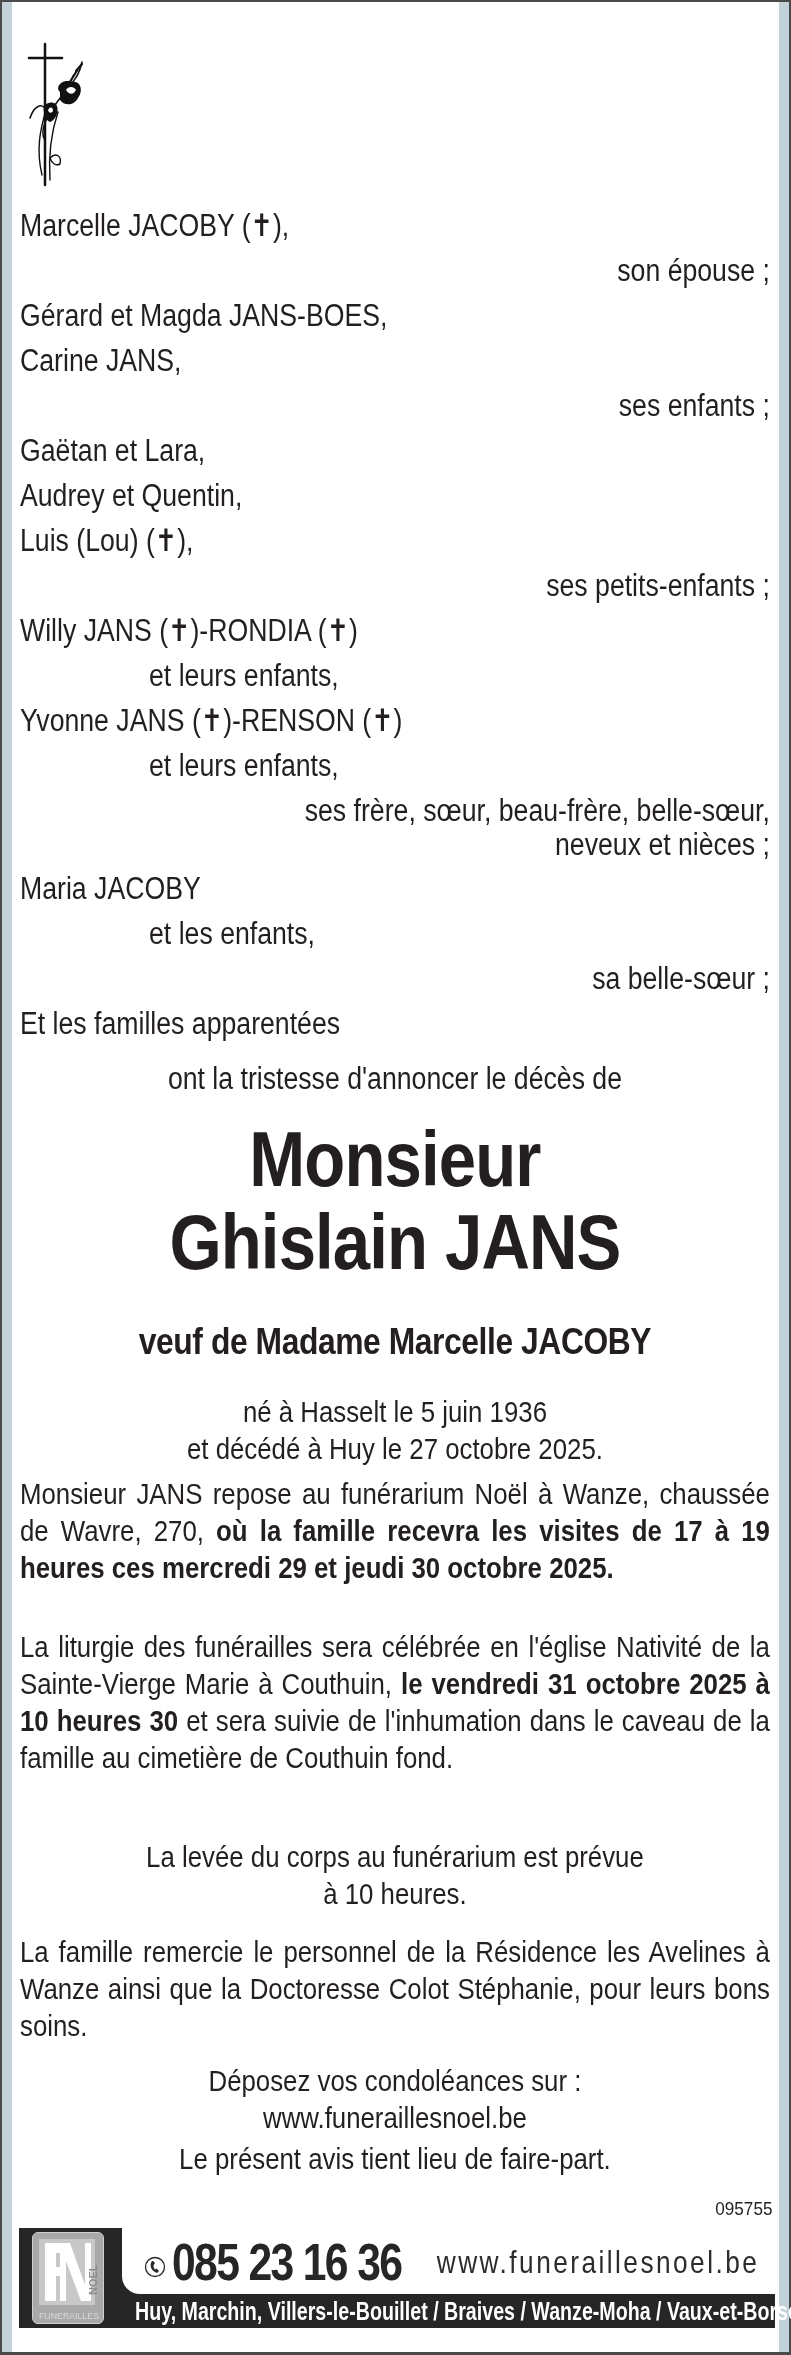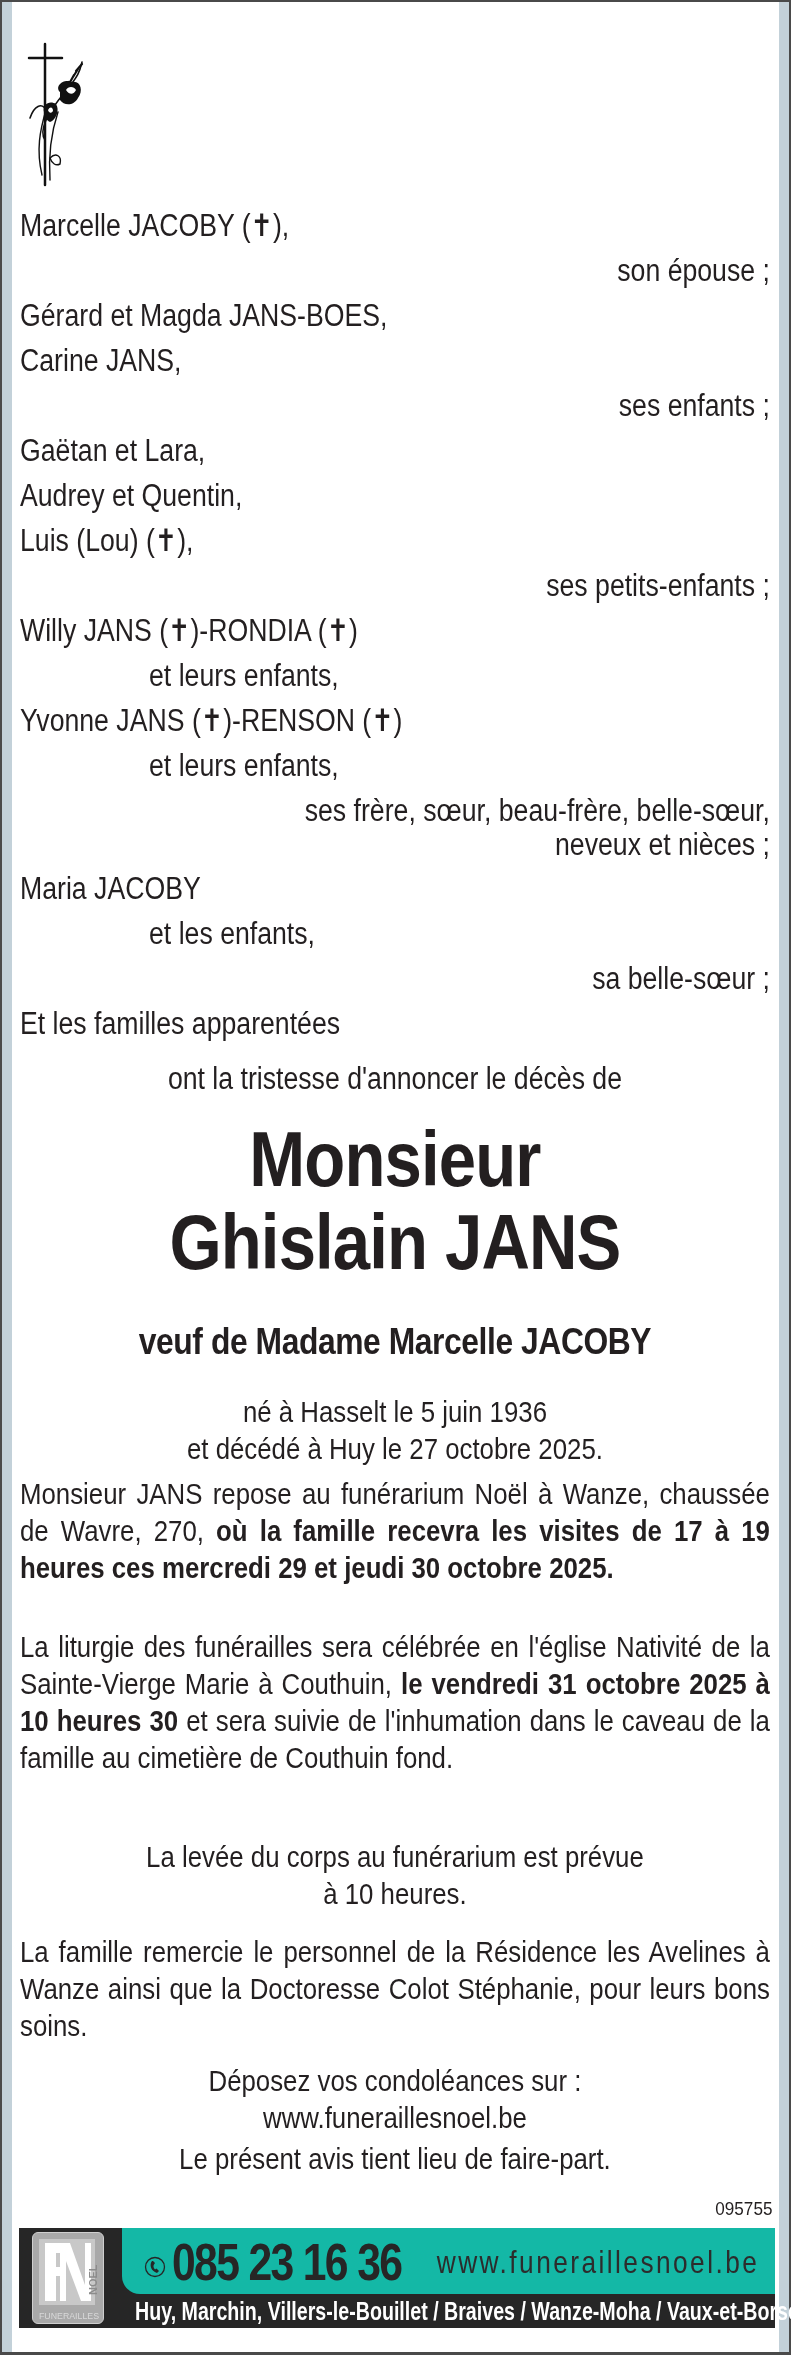--- a/index.html
+++ b/index.html
@@ -42,21 +42,21 @@
 
   
   .banner { position:absolute; left:19px; top:2228px; width:756px; height:100px; background:#262626; }
   .logo {
     position:absolute; left:13px; top:4px; width:72px; height:92px;
     border-radius:6px; background:#a9a9a9; border:1px solid #cfcfcf; box-sizing:border-box;
   }
   .logo svg { position:absolute; left:0; top:0; }
   .gray-band {
     position:absolute; left:103px; top:0; right:0; height:66px;
-    background:#14b8a6; border-bottom-left-radius:18px;
+    background:#ffffff; border-bottom-left-radius:18px;
   }
   .phone-wrap {
     position:absolute; left:22px; top:4px; display:flex; align-items:center;
     font-family:"Liberation Sans", sans-serif; color:#262626;
   }
   .phone-icon { width:22px; height:22px; margin-right:6px; margin-top:10px; }
   .phone-num {
     font-weight:bold; font-size:52px; letter-spacing:-2px;
     transform:scaleX(0.82); transform-origin:0 50%; display:inline-block; white-space:nowrap;
   }

